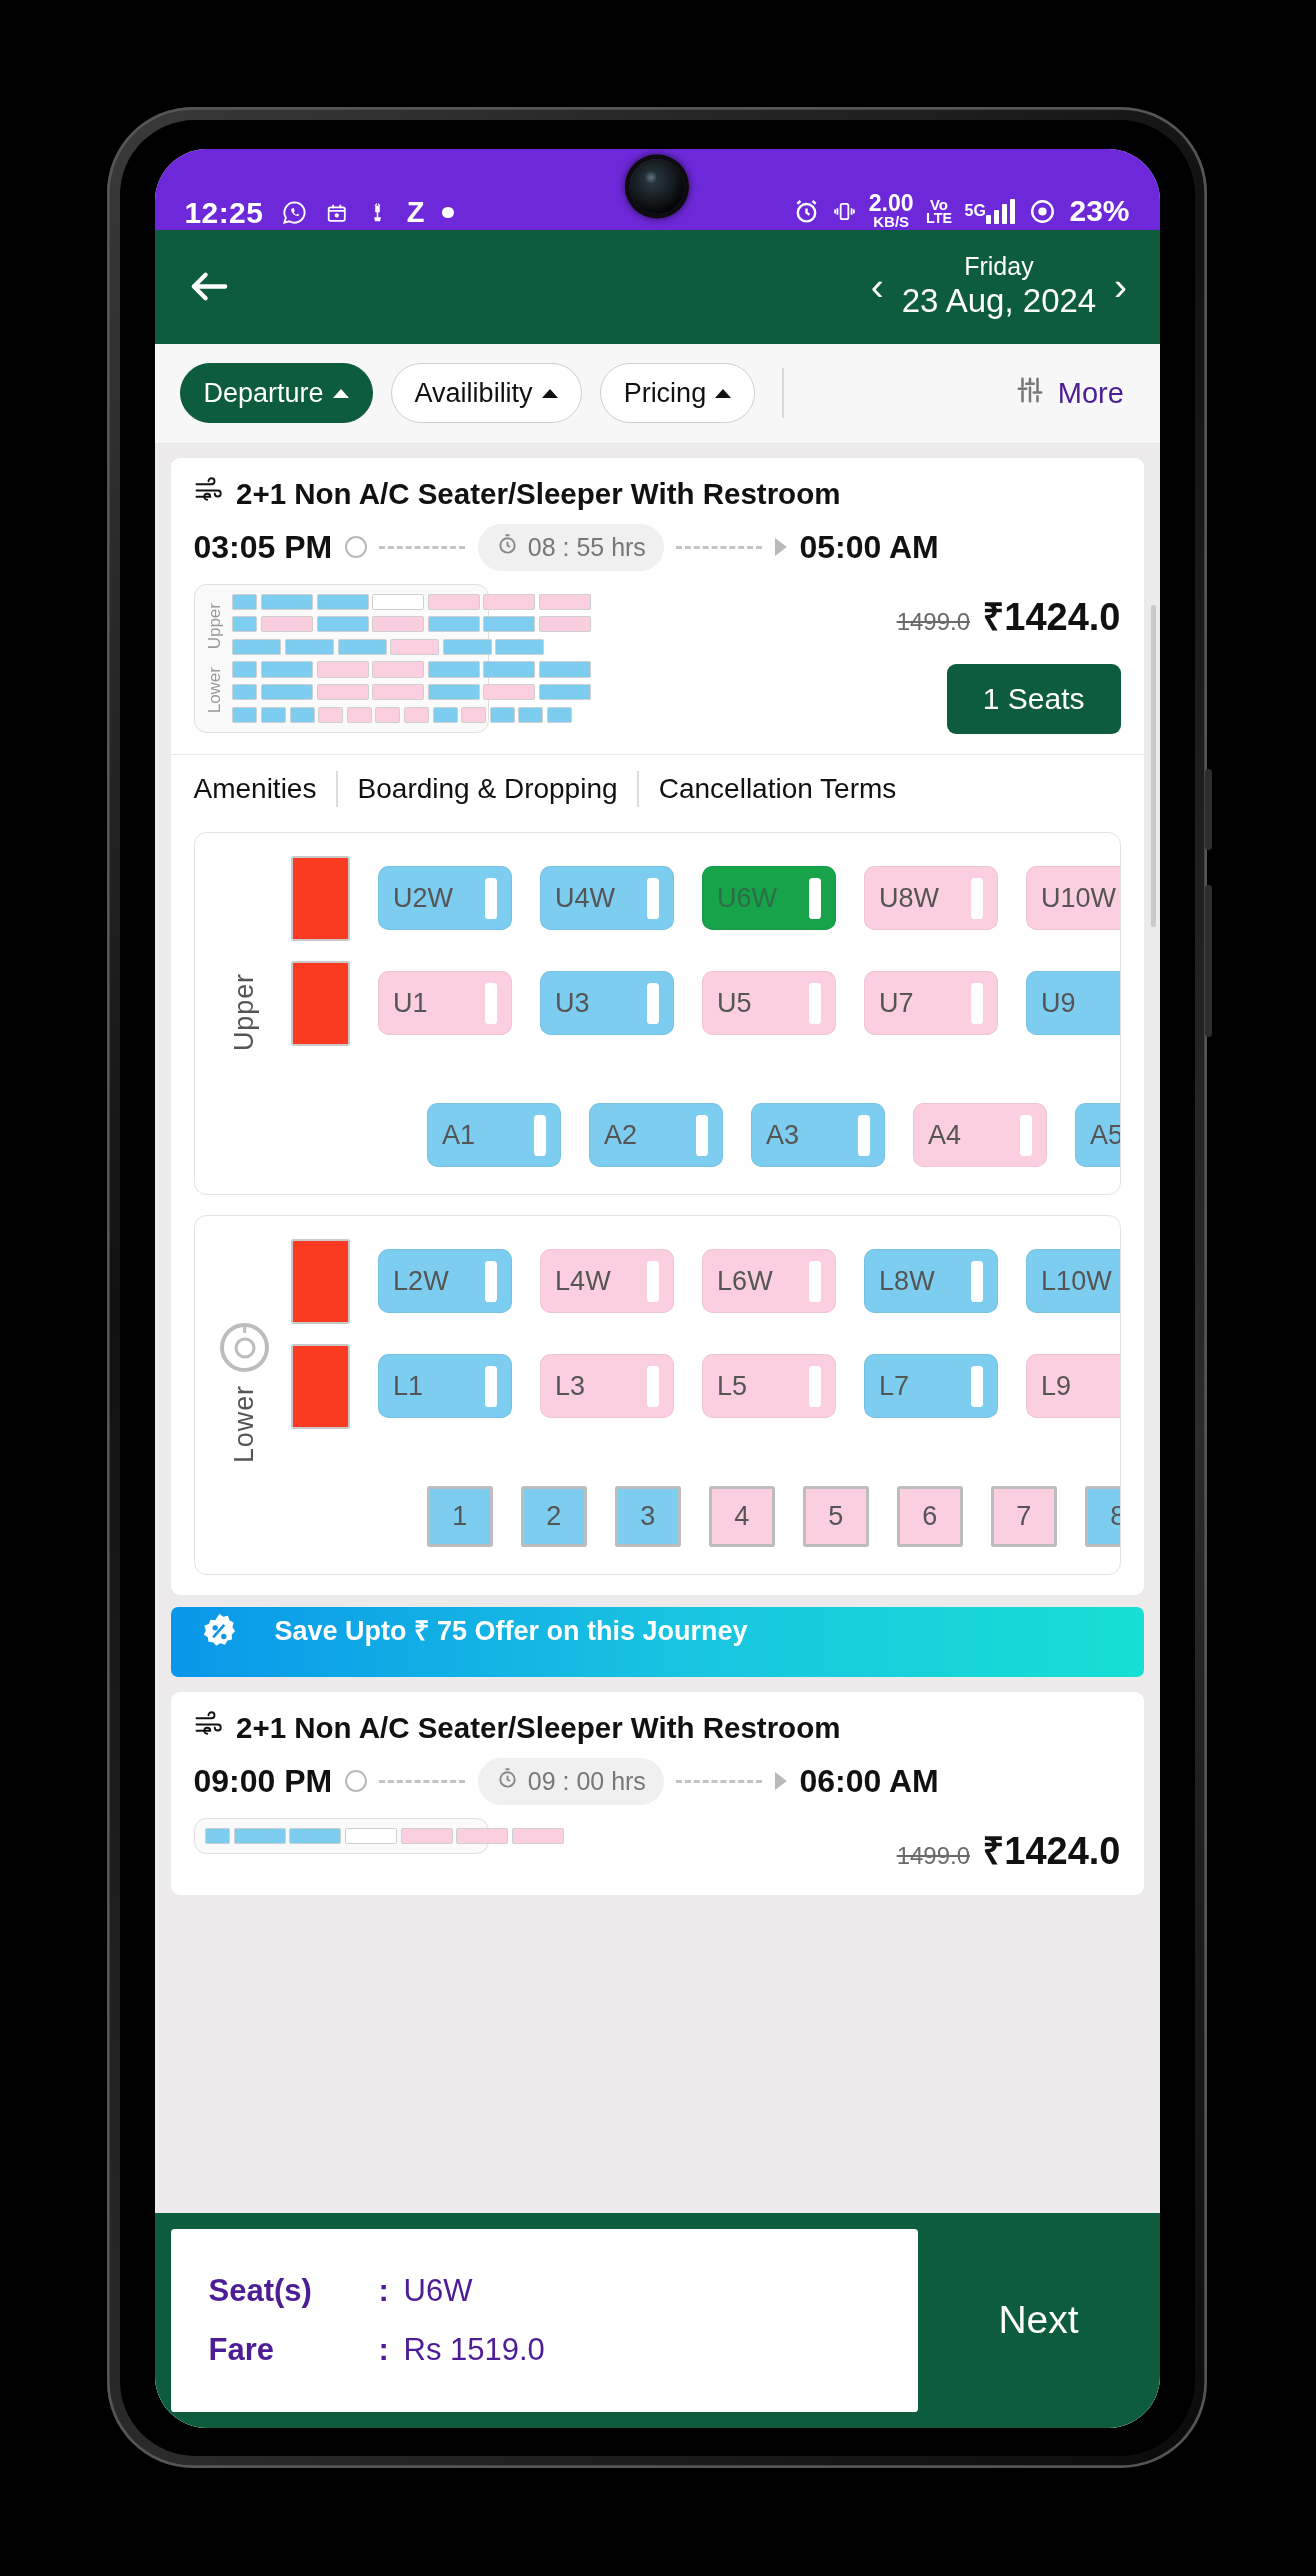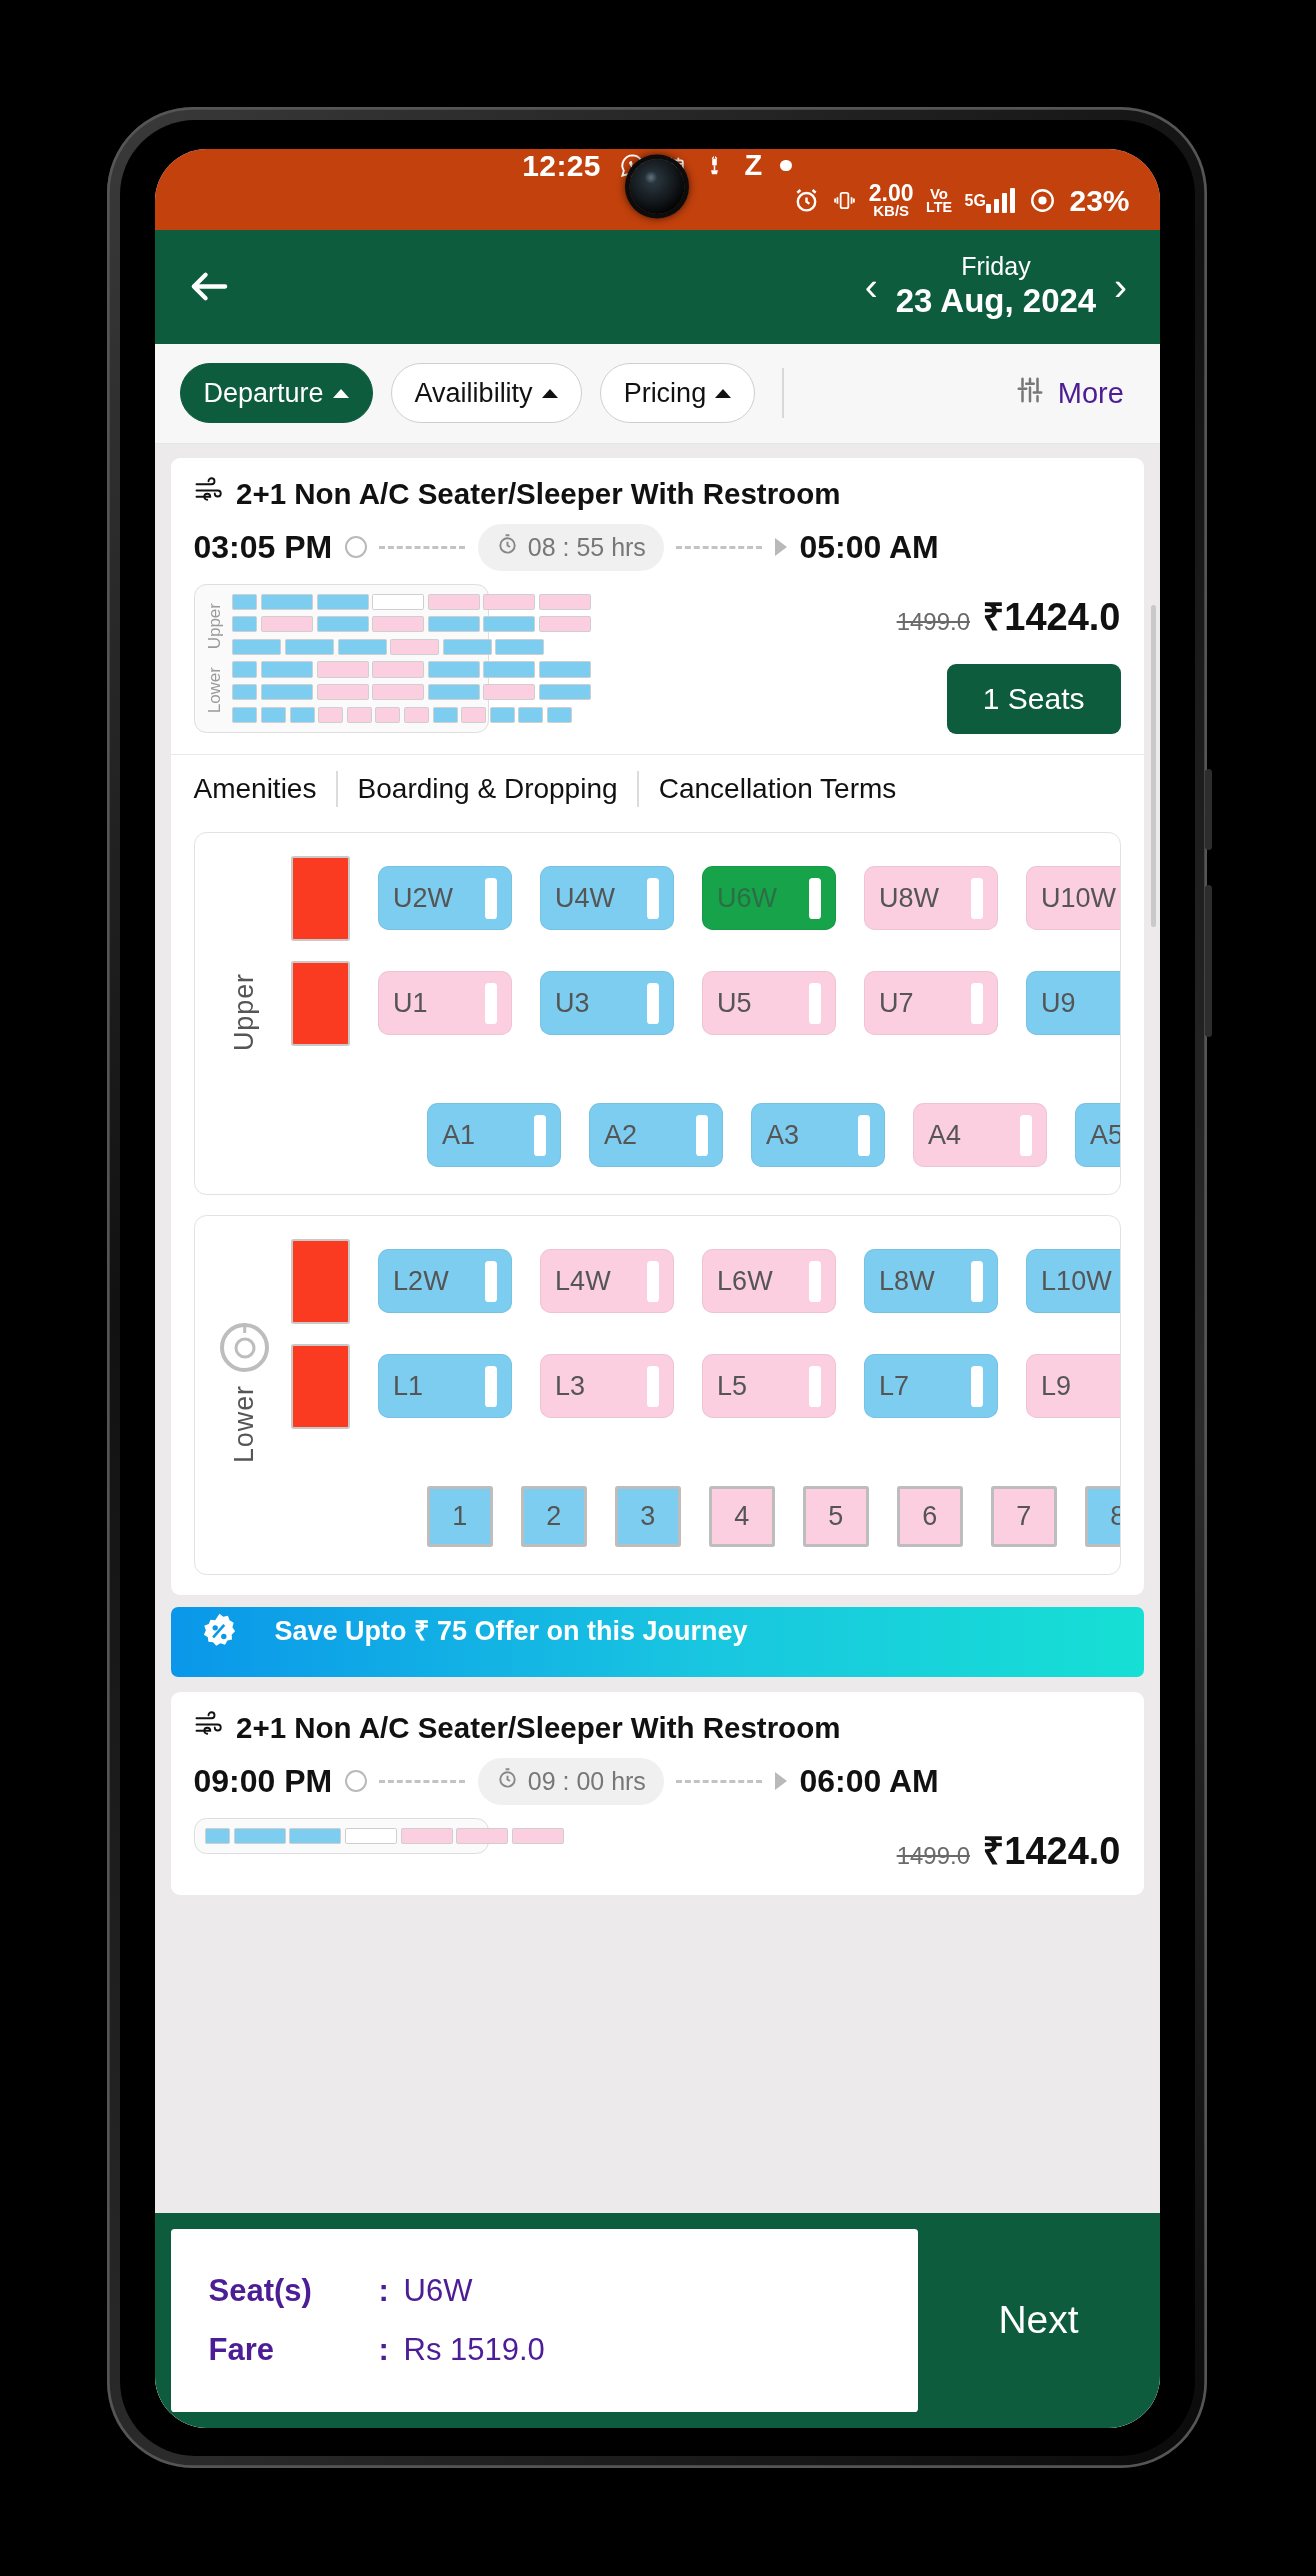--- a/index.html
+++ b/index.html
@@ -20,22 +20,22 @@
   .sidebtn.b1{top:662px;height:81px;}
   .sidebtn.b2{top:778px;height:152px;}
 
   .camera{position:absolute;left:50%;transform:translateX(-50%);top:39px;width:55px;height:55px;
           border-radius:50%;background:radial-gradient(circle at 42% 38%,#2d3b43 0%,#13181c 48%,#000 78%);
           box-shadow:0 0 0 4.5px #0c0c0c, 0 0 8px 3.6px rgba(0,0,0,.8);z-index:40;}
   .camera::after{content:"";position:absolute;left:15px;top:12.5px;width:12.5px;height:12.5px;border-radius:50%;
           background:radial-gradient(circle,#6e7f8b,#223039 70%);opacity:.85;}
 
   
-  .statusbar{height:81px;background:#c2410c;display:flex;align-items:center;
-             padding:0 30px;color:#fff;box-sizing:border-box;flex-direction:column;}
+  .statusbar{height:81px;background:#6d28d9;display:flex;align-items:flex-end;
+             padding:0 30px;color:#fff;box-sizing:border-box;}
   .sb-left{display:flex;align-items:center;gap:18px;}
   .sb-time{font-size:30px;font-weight:600;letter-spacing:0.4px;}
   .sb-right{margin-left:auto;display:flex;align-items:center;gap:12.5px;}
   .sb-ic{display:inline-flex;align-items:center;justify-content:center;}
   .net{display:flex;flex-direction:column;align-items:center;line-height:.95;}
   .net .n1{font-size:23px;font-weight:700;}
   .net .n2{font-size:15px;font-weight:700;}
   .volte{display:flex;flex-direction:column;align-items:center;line-height:.92;font-weight:700;}
   .volte .v1{font-size:15px;} .volte .v2{font-size:14.3px;}
   .five-g{font-size:16px;font-weight:700;margin-right:-3.6px;}
@@ -47,21 +47,21 @@
 
   
   .appbar{height:114px;background:#0d5c3d;display:flex;align-items:center;padding:0 27px;
           box-sizing:border-box;color:#fff;}
   .back-arrow{width:55px;height:55px;display:flex;align-items:center;justify-content:center;flex:0 0 auto;}
   .route-title{font-size:34px;font-weight:700;letter-spacing:0.4px;margin-left:12.5px;white-space:nowrap;}
   .date-block{margin-left:auto;display:flex;align-items:center;gap:12.5px;}
   .chev{font-size:39px;font-weight:400;line-height:1;padding:0 5.4px;}
   .date-col{display:flex;flex-direction:column;align-items:center;line-height:1.18;}
   .day{font-size:25px;font-weight:500;}
-  .date{font-size:33px;font-weight:700;white-space:nowrap;}
+  .date{font-size:33px;font-weight:400;white-space:nowrap;}
 
   
   .filters{height:100px;background:#f7f7f7;display:flex;align-items:center;gap:18px;padding:0 25px;
            box-sizing:border-box;border-bottom:0.9px solid #e6e6e6;}
   .pill{border:1.8px solid #cfcfcf;border-radius:36px;background:#fff;color:#111;
         padding:13.4px 23px;font-size:27px;display:flex;align-items:center;gap:9px;white-space:nowrap;}
   .pill.active{background:#0d5c3d;color:#fff;border-color:#0d5c3d;}
   .caret{width:0;height:0;border-left:8px solid transparent;border-right:8px solid transparent;
          border-bottom:9.8px solid currentColor;}
   .vsep{width:1.8px;height:50px;background:#d8d8d8;margin-left:9px;}

